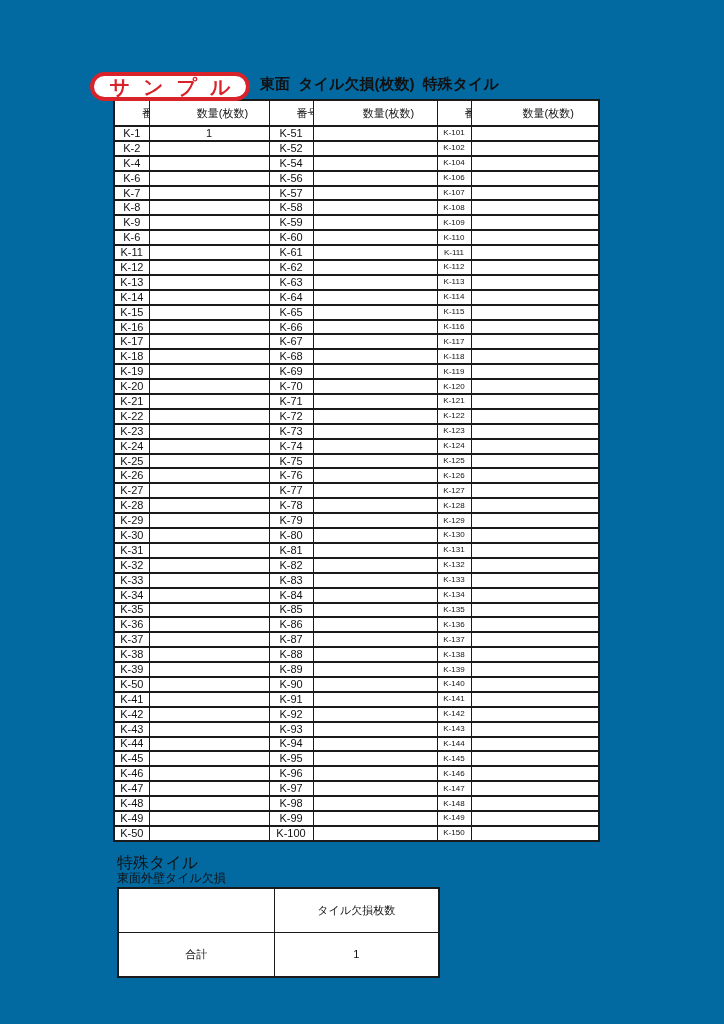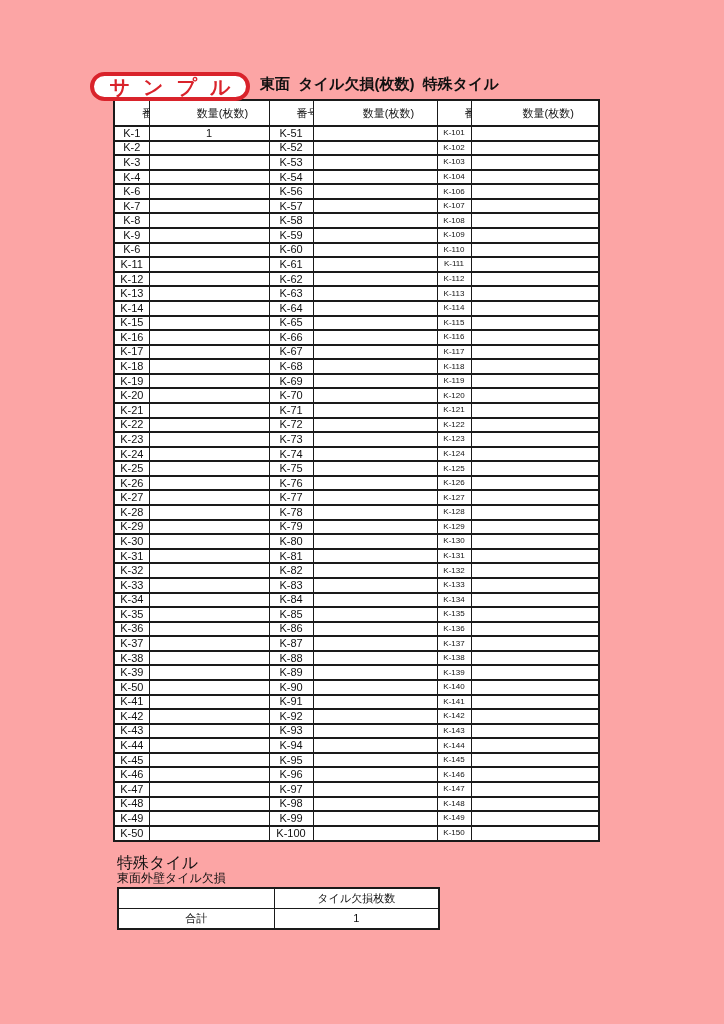--- a/index.html
+++ b/index.html
@@ -1,21 +1,21 @@
 <!DOCTYPE html>
 <html><head>
 <meta charset="utf-8">
 <style>
   html, body { margin:0; padding:0; }
   body {
     width:724px; height:1024px; background:#ffffff;
     font-family:"Liberation Sans", sans-serif; color:#111;
     position:relative; overflow:hidden;
   }
-  .page { position:absolute; inset:0; background:#fca5a5; }
+  .page { position:absolute; inset:0; background:#0369a1; }
 
   
   .stamp {
     position:absolute; left:90px; top:72px; width:160px; height:29px;
     border:4px solid #d9232b; border-radius:15px; box-sizing:border-box;
     background:#fff; display:flex; align-items:center; justify-content:center;
     z-index:2;
   }
   .stamp-label {
     font-family:"DejaVu Serif", serif; font-weight:bold;
@@ -49,21 +49,21 @@
   .note1 { position:absolute; left:117px; top:853px; font-size:16px; }
   .note2 { position:absolute; left:117px; top:870px; font-size:12px;text-align:center; }
 
   
   .summary-table {
     position:absolute; left:117px; top:887px; width:321px; height:30px;
     border-collapse:collapse; table-layout:fixed;
     border:2px solid #1a1a1a; background:#fff;
   }
   .summary-table td {
-    border:1px solid #1a1a1a; padding:4px; text-align:center;
+    border:1px solid #1a1a1a; padding:16px; text-align:center;
     vertical-align:middle; font-size:11px; line-height:1;
   }
 </style>
 </head>
 <body>
 
 <div class="page">
 
   <div class="stamp" style="border-color: rgb(217, 35, 43);">
     <span class="stamp-label" style="color: rgb(217, 35, 43);">サンプル</span>
@@ -101,28 +101,20 @@
         </tr>
         <tr>
           <td class="c0">K-2</td>
           <td class="c1"></td>
           <td class="c2">K-52</td>
           <td class="c3"></td>
           <td class="c4">K-102</td>
           <td class="c5"></td>
         </tr>
         <tr>
-          <td class="c0">K-3</td>
-          <td class="c1"></td>
-          <td class="c2">K-53</td>
-          <td class="c3"></td>
-          <td class="c4">K-103</td>
-          <td class="c5"></td>
-        </tr>
-        <tr>
           <td class="c0">K-4</td>
           <td class="c1"></td>
           <td class="c2">K-54</td>
           <td class="c3"></td>
           <td class="c4">K-104</td>
           <td class="c5"></td>
         </tr>
         <tr>
           <td class="c0">K-6</td>
           <td class="c1"></td>

